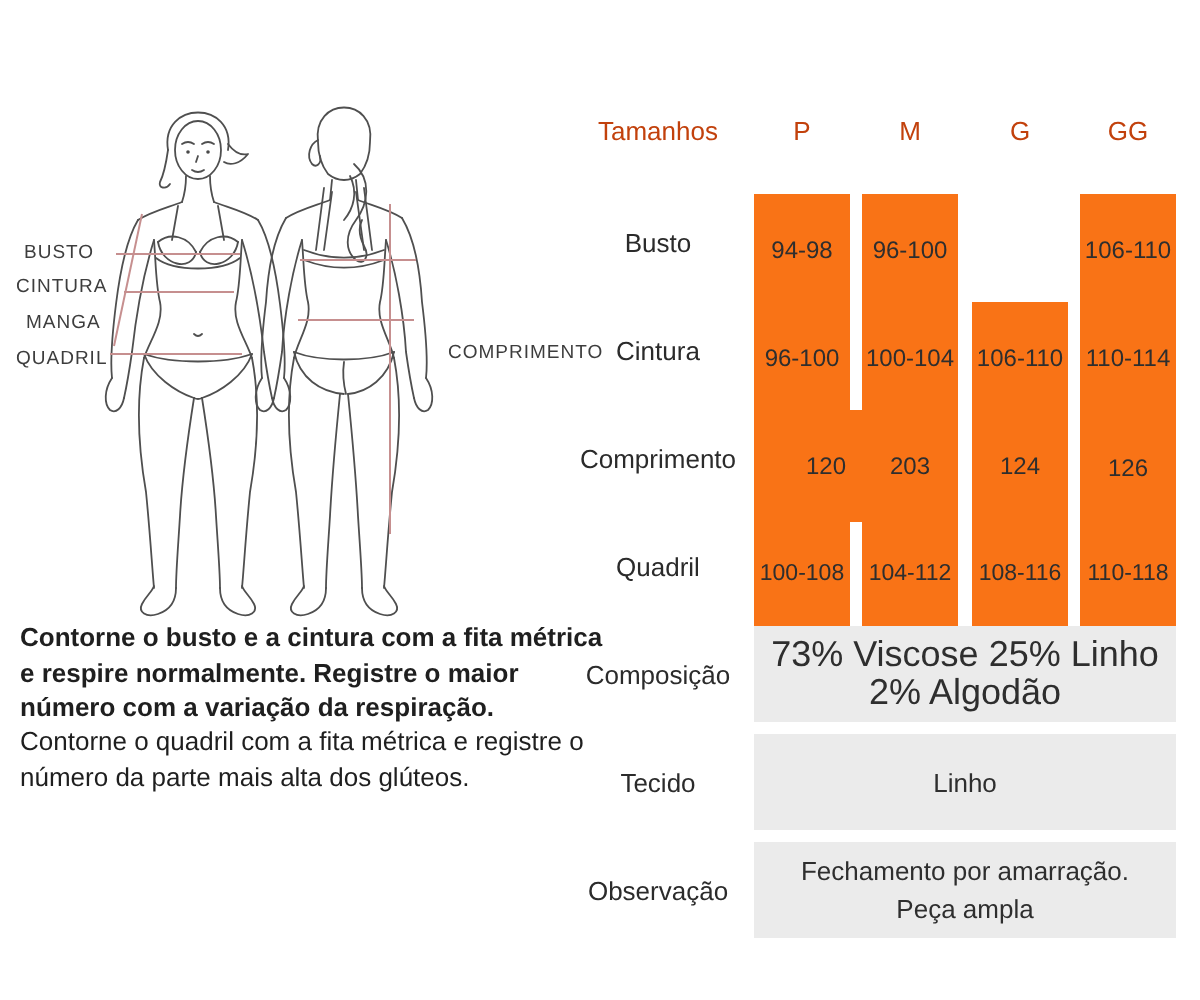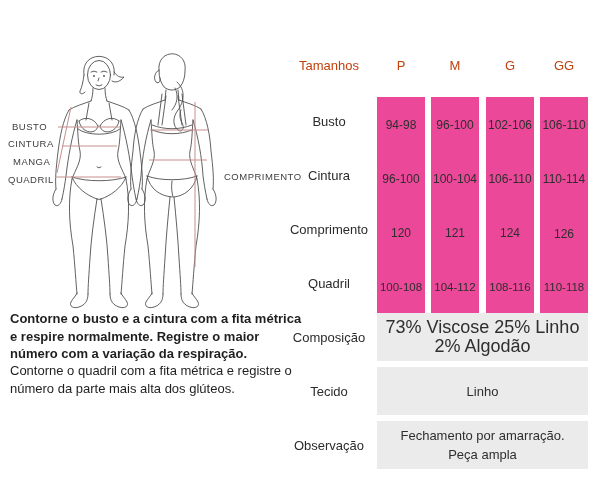--- a/index.html
+++ b/index.html
@@ -10,21 +10,21 @@
   .outline{fill:none;stroke:#4f4f4f;stroke-width:0.9;stroke-linecap:round;stroke-linejoin:round;}
   .measure{fill:none;stroke:#c68f8f;stroke-width:1;}
   .side-label{position:absolute;font-size:9.5px;letter-spacing:.5px;color:#3d3d3d;white-space:nowrap;}
   
   .para{position:absolute;left:10px;width:292px;font-size:13px;line-height:17.5px;color:#1f1f1f;}
   
   .th{position:absolute;top:54px;height:22px;display:flex;align-items:center;justify-content:center;
       font-size:13px;color:#c2410c;}
   .row-label{position:absolute;left:283px;width:92px;height:48px;display:flex;align-items:center;
       justify-content:center;font-size:13px;color:#2b2b2b;text-align:center;}
-  .cell{position:absolute;width:48px;height:56px;background:#ec4899;display:flex;align-items:center;
+  .cell{position:absolute;width:48px;height:56px;background:#f97316;display:flex;align-items:center;
       justify-content:center;font-size:12px;color:#2e2e2e;}
   .wide-cell{position:absolute;left:377px;width:211px;height:48px;background:#ebebeb;display:flex;
       flex-direction:column;align-items:center;justify-content:center;font-size:18px;color:#2e2e2e;
       line-height:19px;text-align:center;}
 </style>
 </head>
 <body>
 
 <div id="page">
 
@@ -114,32 +114,31 @@
 
   <div class="th" style="left:283px;width:92px;">Tamanhos</div>
   <div class="th" style="left:377px;width:48px;">P</div>
   <div class="th" style="left:431px;width:48px;">M</div>
   <div class="th" style="left:486px;width:48px;">G</div>
   <div class="th" style="left:540px;width:48px;">GG</div>
 
   <div class="row-label" style="top:97px;">Busto</div>
   <div class="cell" style="left:377px;top:97px;">94-98</div>
   <div class="cell" style="left:431px;top:97px;">96-100</div>
-  <div class="cell" style="left:486px;top:97px;">102-106</div>
   <div class="cell" style="left:540px;top:97px;">106-110</div>
 
   <div class="row-label" style="top:151px;">Cintura</div>
   <div class="cell" style="left:377px;top:151px;">96-100</div>
   <div class="cell" style="left:431px;top:151px;">100-104</div>
   <div class="cell" style="left:486px;top:151px;">106-110</div>
   <div class="cell" style="left:540px;top:151px;">110-114</div>
 
   <div class="row-label" style="top:205px;">Comprimento</div>
-  <div class="cell" style="left:377px;top:205px;">120</div>
-  <div class="cell" style="left:431px;top:205px;">121</div>
+  <div class="cell" style="left:377px;top:205px;padding-left:12px;">120</div>
+  <div class="cell" style="left:431px;top:205px;">203</div>
   <div class="cell" style="left:486px;top:205px;">124</div>
   <div class="cell" style="left:540px;top:206px;">126</div>
 
   <div class="row-label" style="top:259px;">Quadril</div>
   <div class="cell" style="left:377px;top:259px;font-size:11.5px;">100-108</div>
   <div class="cell" style="left:431px;top:259px;font-size:11.5px;">104-112</div>
   <div class="cell" style="left:486px;top:259px;font-size:11.5px;">108-116</div>
   <div class="cell" style="left:540px;top:259px;font-size:11.5px;">110-118</div>
 
   <div class="row-label" style="top:313px;">Composição</div>

